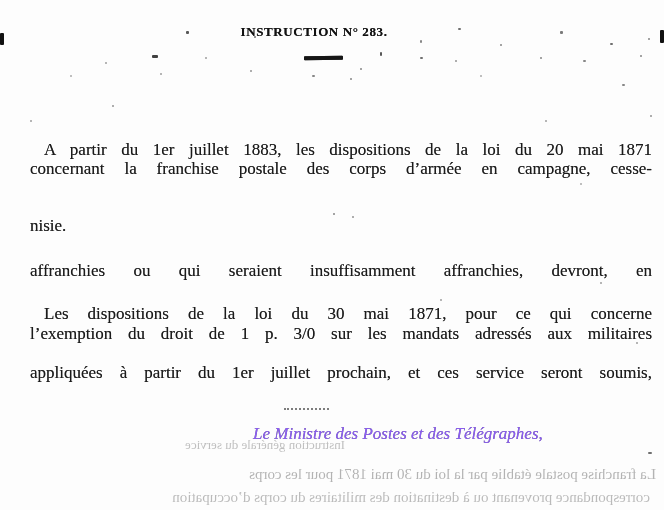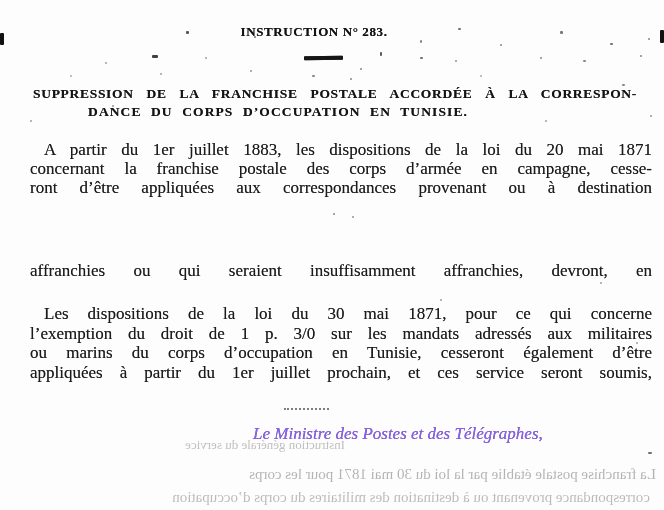--- a/index.html
+++ b/index.html
@@ -87,32 +87,29 @@
   .speck{position:absolute;background:#111;border-radius:1px;}
 </style>
 </head>
 <body>
 
 <div class="page">
 
   <div class="doc-title">INSTRUCTION N° 283.</div>
   <div class="title-rule"></div>
 
-  <div class="heading-line heading-1">SUPPRESSION DE LA FRANCHISE POSTALE ACCORDÉE À LA CORRESPON-</div>
-  <div class="heading-line heading-2">DANCE DU CORPS D’OCCUPATION EN TUNISIE.</div>
 
   <div class="line indent" style="top:140px">A partir du 1er juillet 1883, les dispositions de la loi du 20 mai 1871</div>
   <div class="line" style="top:159px">concernant la franchise postale des corps d’armée en campagne, cesse-</div>
-  <div class="line" style="top:178px">ront d’être appliquées aux correspondances provenant ou à destination</div>
+  <div class="line no-just" style="top:216px">nisie.</div>
 
   <div class="line" style="top:261px">affranchies ou qui seraient insuffisamment affranchies, devront, en</div>
 
   <div class="line indent" style="top:304px">Les dispositions de la loi du 30 mai 1871, pour ce qui concerne</div>
   <div class="line" style="top:324px">l’exemption du droit de 1 p. 3/0 sur les mandats adressés aux militaires</div>
-  <div class="line" style="top:343px">ou marins du corps d’occupation en Tunisie, cesseront également d’être</div>
   <div class="line" style="top:363px">appliquées à partir du 1er juillet prochain, et ces service seront soumis,</div>
 
   <div class="tiny-dashes"></div>
 
   <div class="ghost ghost-1">Instruction générale du service</div>
   <div class="ghost ghost-2">La franchise postale établie par la loi du 30 mai 1871 pour les corps</div>
   <div class="ghost ghost-3">correspondance provenant ou à destination des militaires du corps d’occupation</div>
 
   <div class="sig-role">Le Ministre des Postes et des Télégraphes,</div>
 

